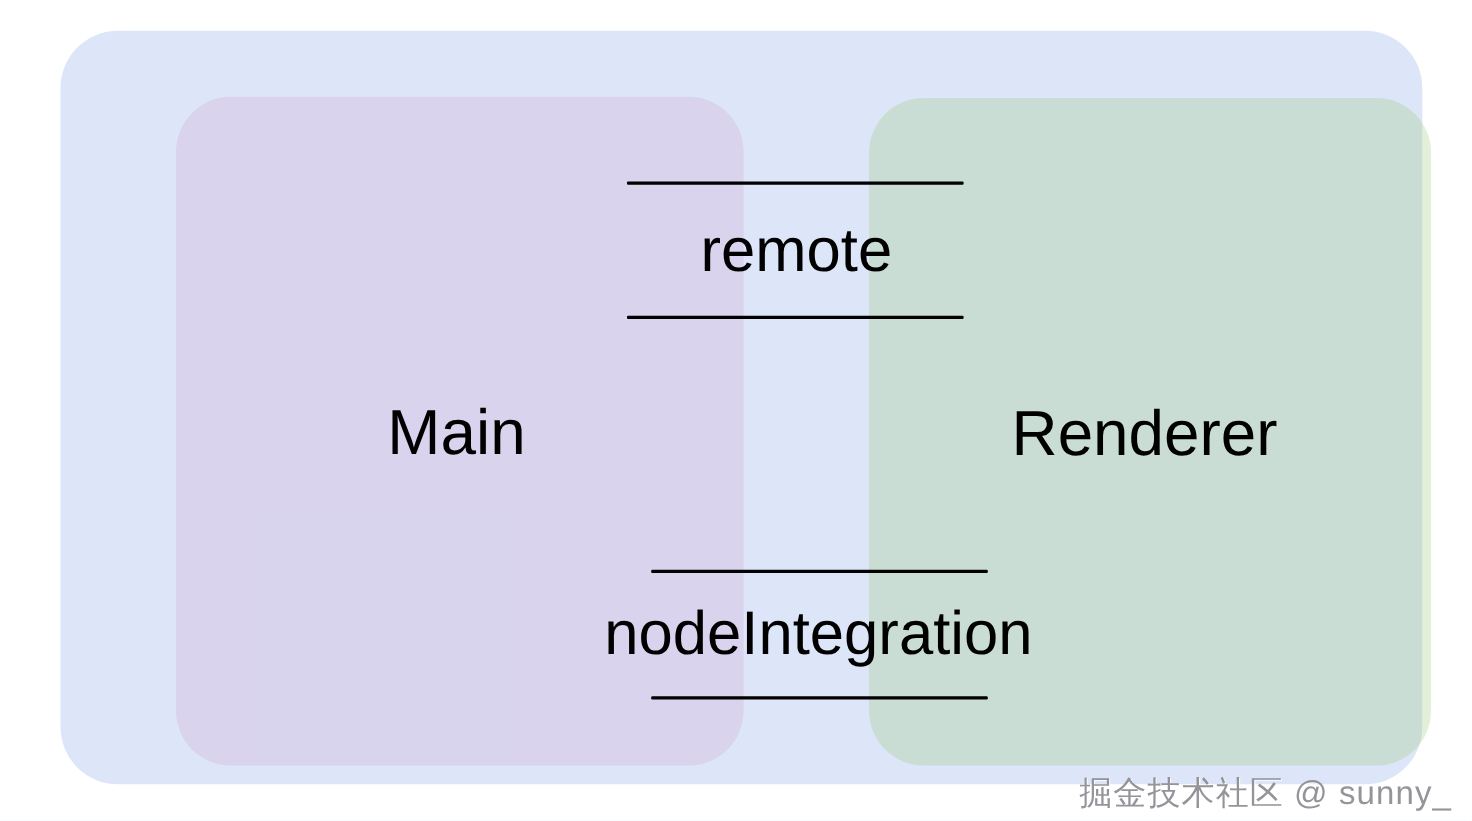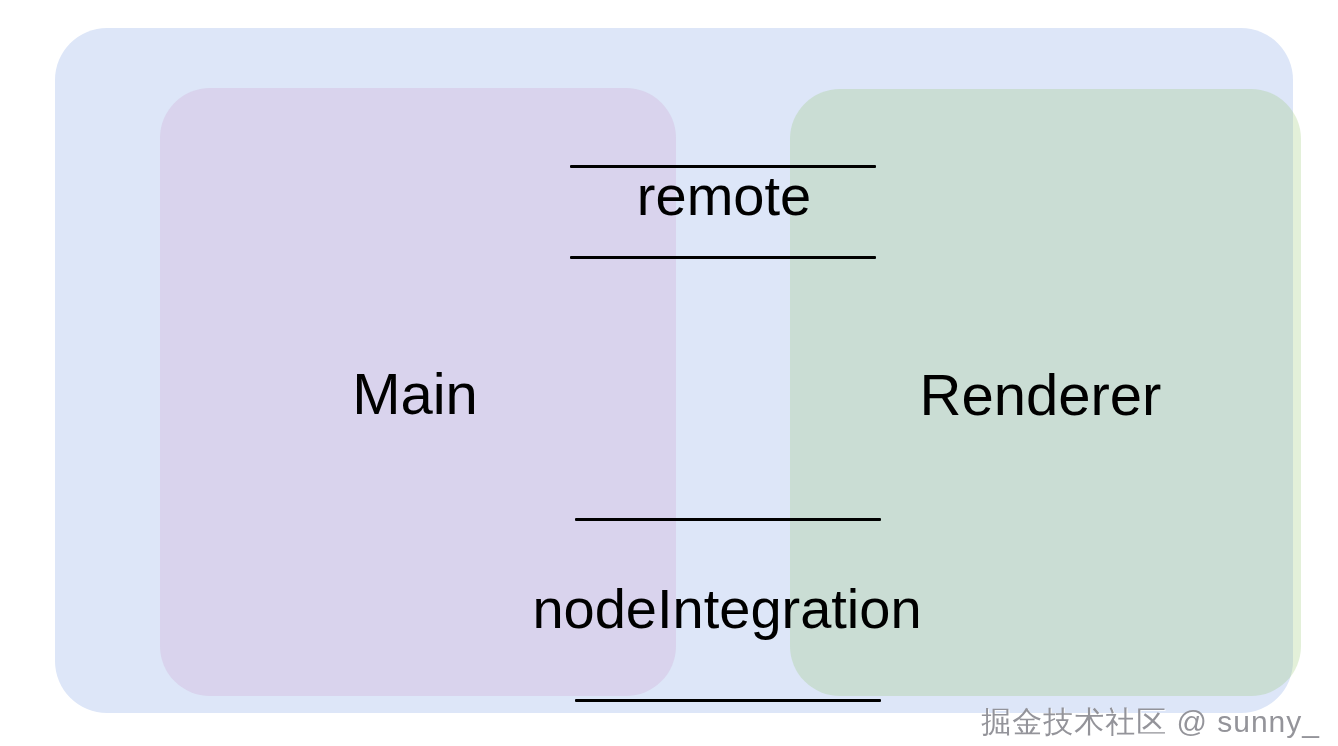--- a/index.html
+++ b/index.html
@@ -98,30 +98,30 @@
   
   .bridge.remote {
     left: 515px;
     top: 137px;
     width: 306px;
   }
   .bridge.remote .bridge-rule {
     width: 306px;
   }
   .bridge.remote .bridge-label {
+    margin-top: 31px;
     margin-bottom: 32px;
     transform: translateX(1px);
   }
 
   
   .bridge.node-integration {
-    left: 520px;
+    left: 537px;
     top: 490px;
     width: 306px;
-    gap: 33px;
   }
   .bridge.node-integration .bridge-rule {
     width: 306px;
   }
   .bridge.node-integration .bridge-label {
     margin-top: 27px;
     margin-bottom: 29px;
     transform: translateX(-1px);
   }
 

